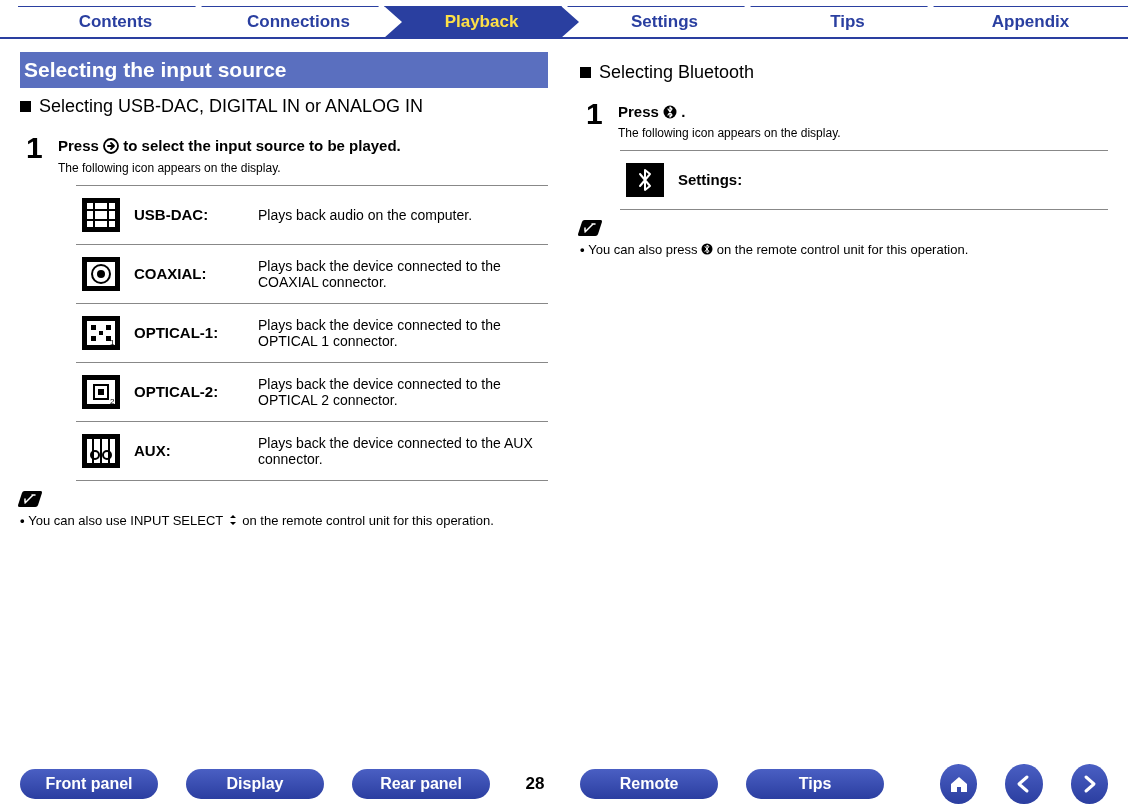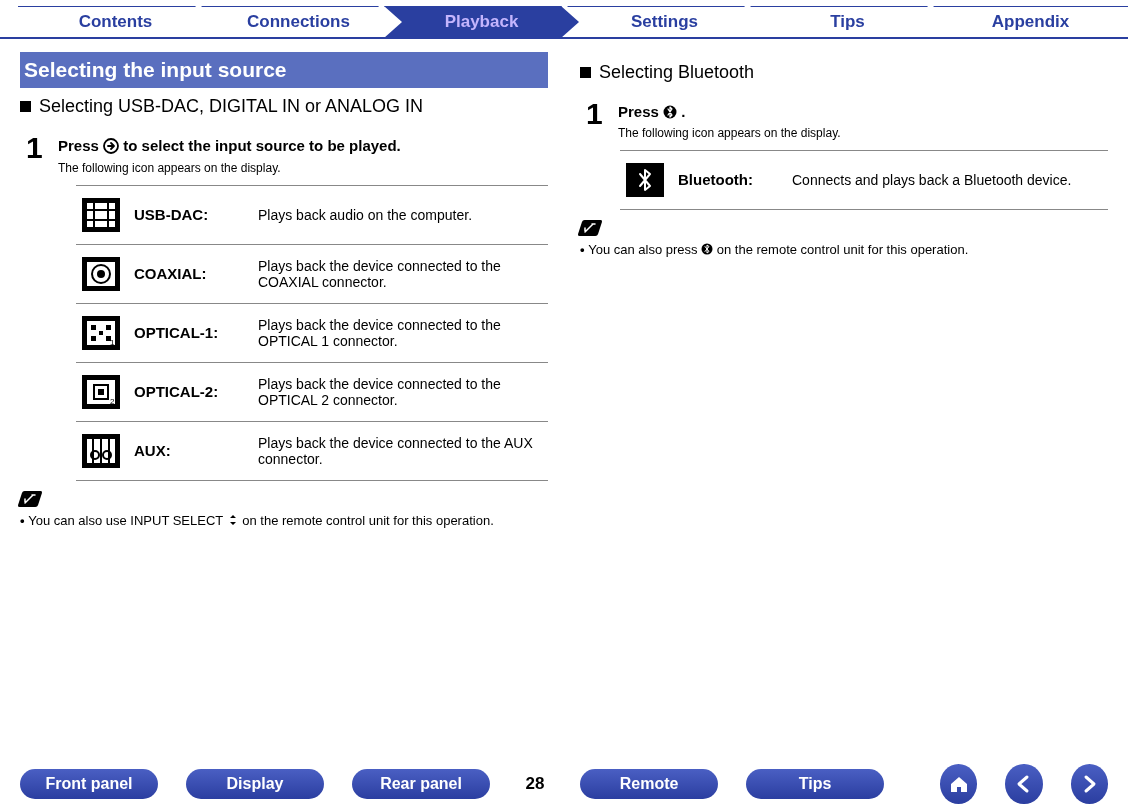--- a/index.html
+++ b/index.html
@@ -12,21 +12,21 @@
     flex: 1; position: relative; font-weight: bold; font-size: 17px;
     color: #2a3fa0; display: flex; align-items: center; justify-content: center;
     cursor: pointer; text-decoration: none;
     border: 1px solid #2a3fa0; border-left: none; border-right: none;
     background: #fff;
     clip-path: polygon(0 0, calc(100% - 18px) 0, 100% 50%, calc(100% - 18px) 100%, 0 100%, 18px 50%);
   }
   .top-tab.first { clip-path: polygon(0 0, calc(100% - 18px) 0, 100% 50%, calc(100% - 18px) 100%, 0 100%); }
   .top-tab.last  { clip-path: polygon(0 0, 100% 0, 100% 100%, 0 100%, 18px 50%); }
   .top-tab.overlap { margin-left: -12px; }
-  .top-tab.active { background: #2a3fa0; color: #c4b5fd; }
+  .top-tab.active { background: #2a3fa0; color: #fde047; }
   .top-underline { position: absolute; top: 37px; left: 0; right: 0; height: 2px; background: #2a3fa0; }
 
   
   .page { position: absolute; top: 52px; left: 20px; right: 20px; bottom: 60px; display: flex; gap: 32px; }
   .col { flex: 1; min-width: 0; }
 
   .banner {
     background: #5a6fbf; color: #fff; font-weight: bold; font-size: 21px;
     padding: 6px 4px; margin-bottom: 6px;
   }
@@ -240,22 +240,21 @@
     </div>
 
     <div class="src-table">
       <div class="src-row">
         <div class="src-icon">
           <svg width="32" height="28" viewBox="0 0 32 28">
               <rect x="1" y="1" width="30" height="26" fill="#000"></rect>
               <path d="M11 8 L21 20 L16 24 L16 4 L21 8 L11 20" fill="none" stroke="#fff" stroke-width="2" stroke-linejoin="round" stroke-linecap="round"></path>
             </svg>
         </div>
-        <div class="src-label">Bluetooth:</div>
-        <div class="src-desc">Connects and plays back a Bluetooth device.</div>
+        <div class="src-label">Settings:</div>
       </div>
     </div>
 
     <div class="note-wrap">
       <span class="note-badge">
         <svg width="14" height="12" viewBox="0 0 14 12">
             <path d="M2 10 L10 2 M9 2 L12 2 M2 9 L2 6" stroke="#fff" stroke-width="1.5" fill="none" stroke-linecap="round"></path>
           </svg>
       </span>
       <div class="note-line">

